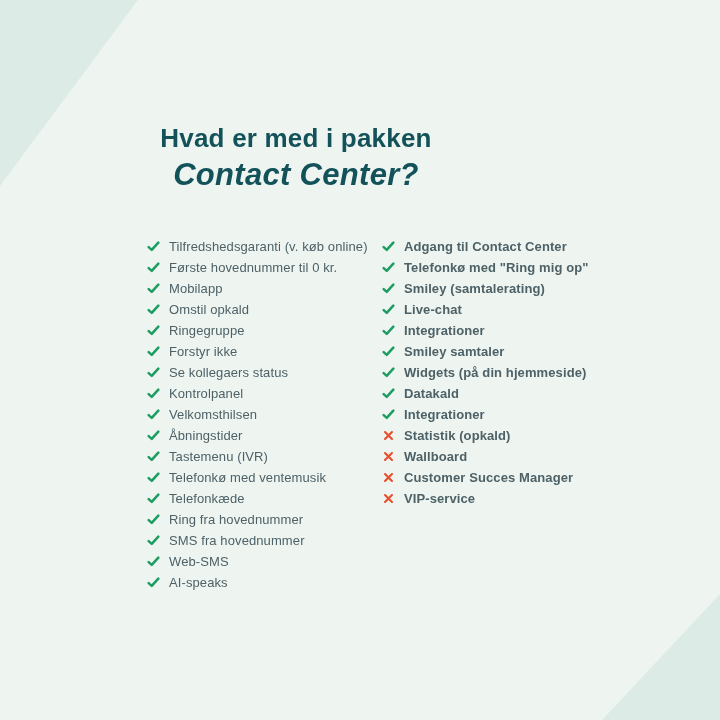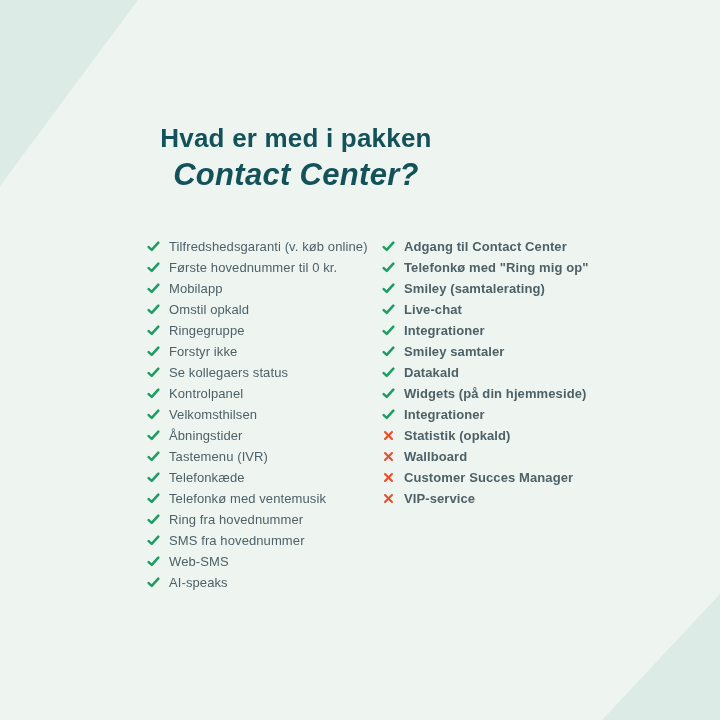--- a/index.html
+++ b/index.html
@@ -183,38 +183,38 @@
 
     <span class="label">Tastemenu (IVR)</span>
   </div>
     <div class="item">
     <span class="icon">
       <svg viewBox="0 0 14 14" width="13" height="13" aria-hidden="true">
         <path d="M1.8 7.6 L5.1 10.6 L12.2 2.8" fill="none" stroke="var(--check_green)" stroke-width="2.7" stroke-linecap="round" stroke-linejoin="round"></path>
       </svg>
     </span>
 
+    <span class="label">Telefonkø med ventemusik</span>
+  </div>
+    <div class="item">
+    <span class="icon">
+      <svg viewBox="0 0 14 14" width="13" height="13" aria-hidden="true">
+        <path d="M1.8 7.6 L5.1 10.6 L12.2 2.8" fill="none" stroke="var(--check_green)" stroke-width="2.7" stroke-linecap="round" stroke-linejoin="round"></path>
+      </svg>
+    </span>
+
     <span class="label">Telefonkæde</span>
   </div>
     <div class="item">
     <span class="icon">
       <svg viewBox="0 0 14 14" width="13" height="13" aria-hidden="true">
         <path d="M1.8 7.6 L5.1 10.6 L12.2 2.8" fill="none" stroke="var(--check_green)" stroke-width="2.7" stroke-linecap="round" stroke-linejoin="round"></path>
       </svg>
     </span>
 
-    <span class="label">Telefonkø med ventemusik</span>
-  </div>
-    <div class="item">
-    <span class="icon">
-      <svg viewBox="0 0 14 14" width="13" height="13" aria-hidden="true">
-        <path d="M1.8 7.6 L5.1 10.6 L12.2 2.8" fill="none" stroke="var(--check_green)" stroke-width="2.7" stroke-linecap="round" stroke-linejoin="round"></path>
-      </svg>
-    </span>
-
     <span class="label">Ring fra hovednummer</span>
   </div>
     <div class="item">
     <span class="icon">
       <svg viewBox="0 0 14 14" width="13" height="13" aria-hidden="true">
         <path d="M1.8 7.6 L5.1 10.6 L12.2 2.8" fill="none" stroke="var(--check_green)" stroke-width="2.7" stroke-linecap="round" stroke-linejoin="round"></path>
       </svg>
     </span>
 
     <span class="label">SMS fra hovednummer</span>
@@ -293,30 +293,30 @@
 
     <span class="label">Smiley samtaler</span>
   </div>
     <div class="item">
     <span class="icon">
       <svg viewBox="0 0 14 14" width="13" height="13" aria-hidden="true">
         <path d="M1.8 7.6 L5.1 10.6 L12.2 2.8" fill="none" stroke="var(--check_green)" stroke-width="2.7" stroke-linecap="round" stroke-linejoin="round"></path>
       </svg>
     </span>
 
+    <span class="label">Widgets (på din hjemmeside)</span>
+  </div>
+    <div class="item">
+    <span class="icon">
+      <svg viewBox="0 0 14 14" width="13" height="13" aria-hidden="true">
+        <path d="M1.8 7.6 L5.1 10.6 L12.2 2.8" fill="none" stroke="var(--check_green)" stroke-width="2.7" stroke-linecap="round" stroke-linejoin="round"></path>
+      </svg>
+    </span>
+
     <span class="label">Datakald</span>
-  </div>
-    <div class="item">
-    <span class="icon">
-      <svg viewBox="0 0 14 14" width="13" height="13" aria-hidden="true">
-        <path d="M1.8 7.6 L5.1 10.6 L12.2 2.8" fill="none" stroke="var(--check_green)" stroke-width="2.7" stroke-linecap="round" stroke-linejoin="round"></path>
-      </svg>
-    </span>
-
-    <span class="label">Widgets (på din hjemmeside)</span>
   </div>
     <div class="item">
     <span class="icon">
       <svg viewBox="0 0 14 14" width="13" height="13" aria-hidden="true">
         <path d="M1.8 7.6 L5.1 10.6 L12.2 2.8" fill="none" stroke="var(--check_green)" stroke-width="2.7" stroke-linecap="round" stroke-linejoin="round"></path>
       </svg>
     </span>
 
     <span class="label">Integrationer</span>
   </div>

